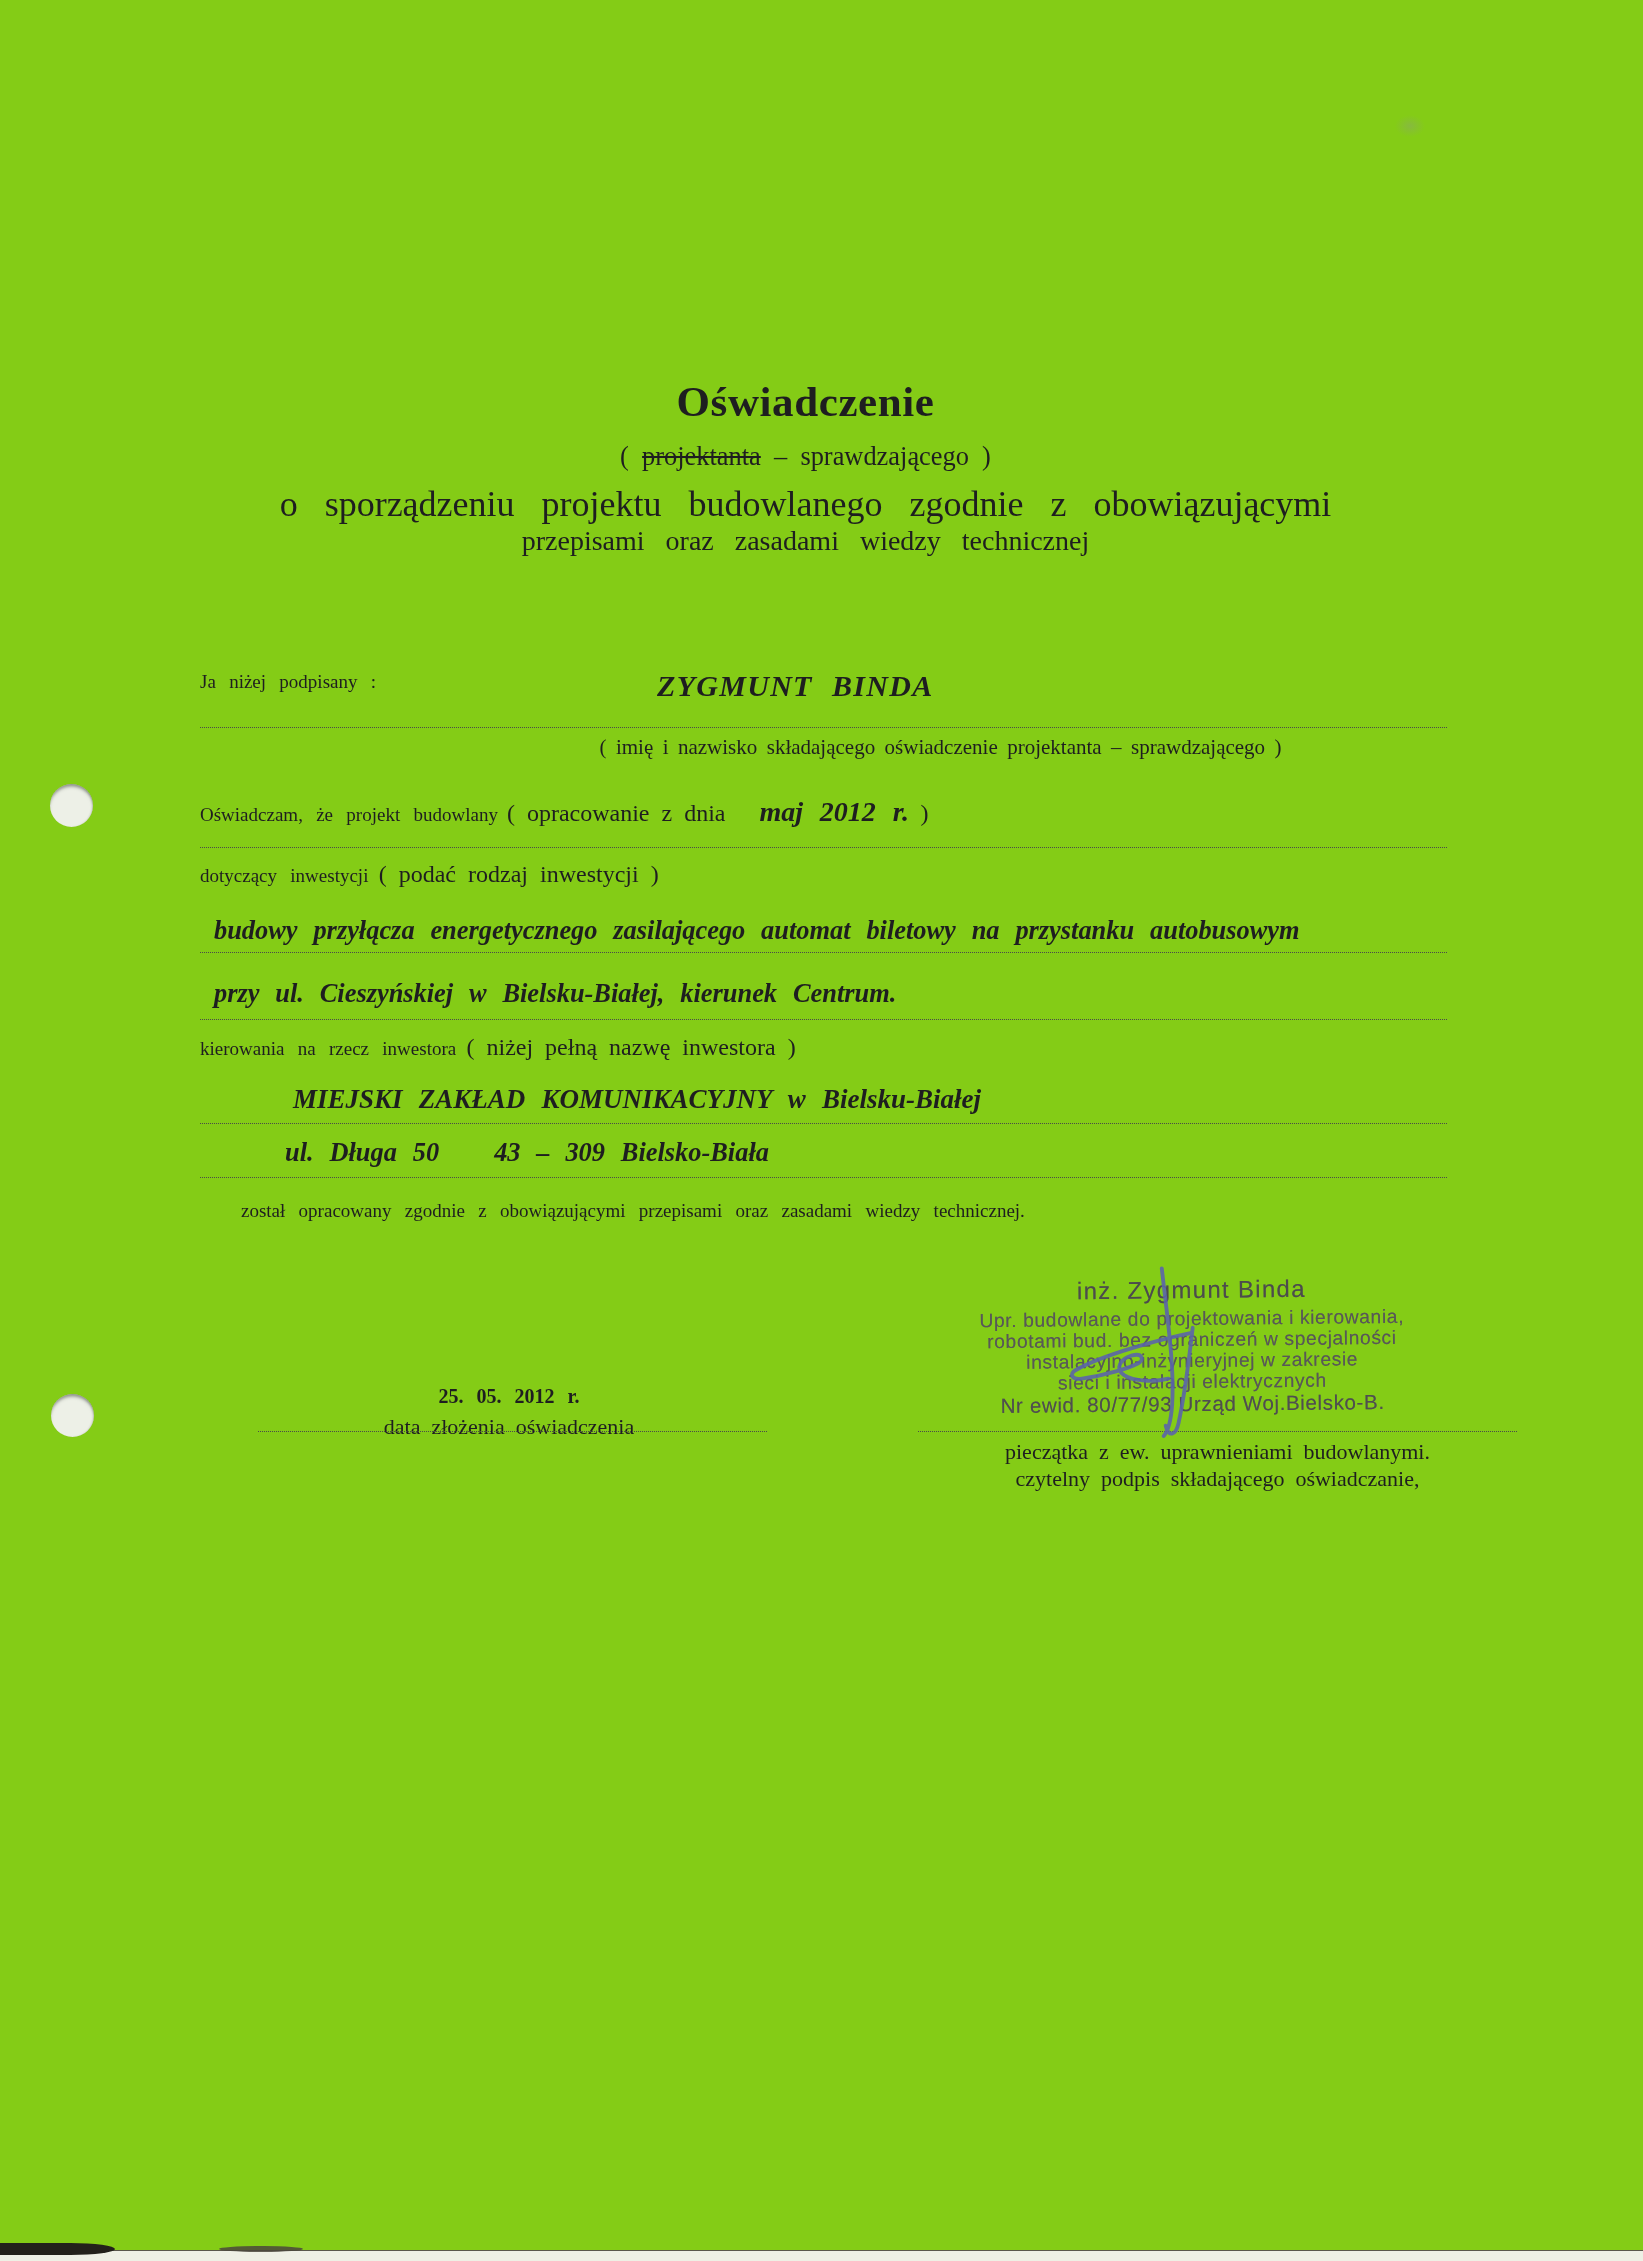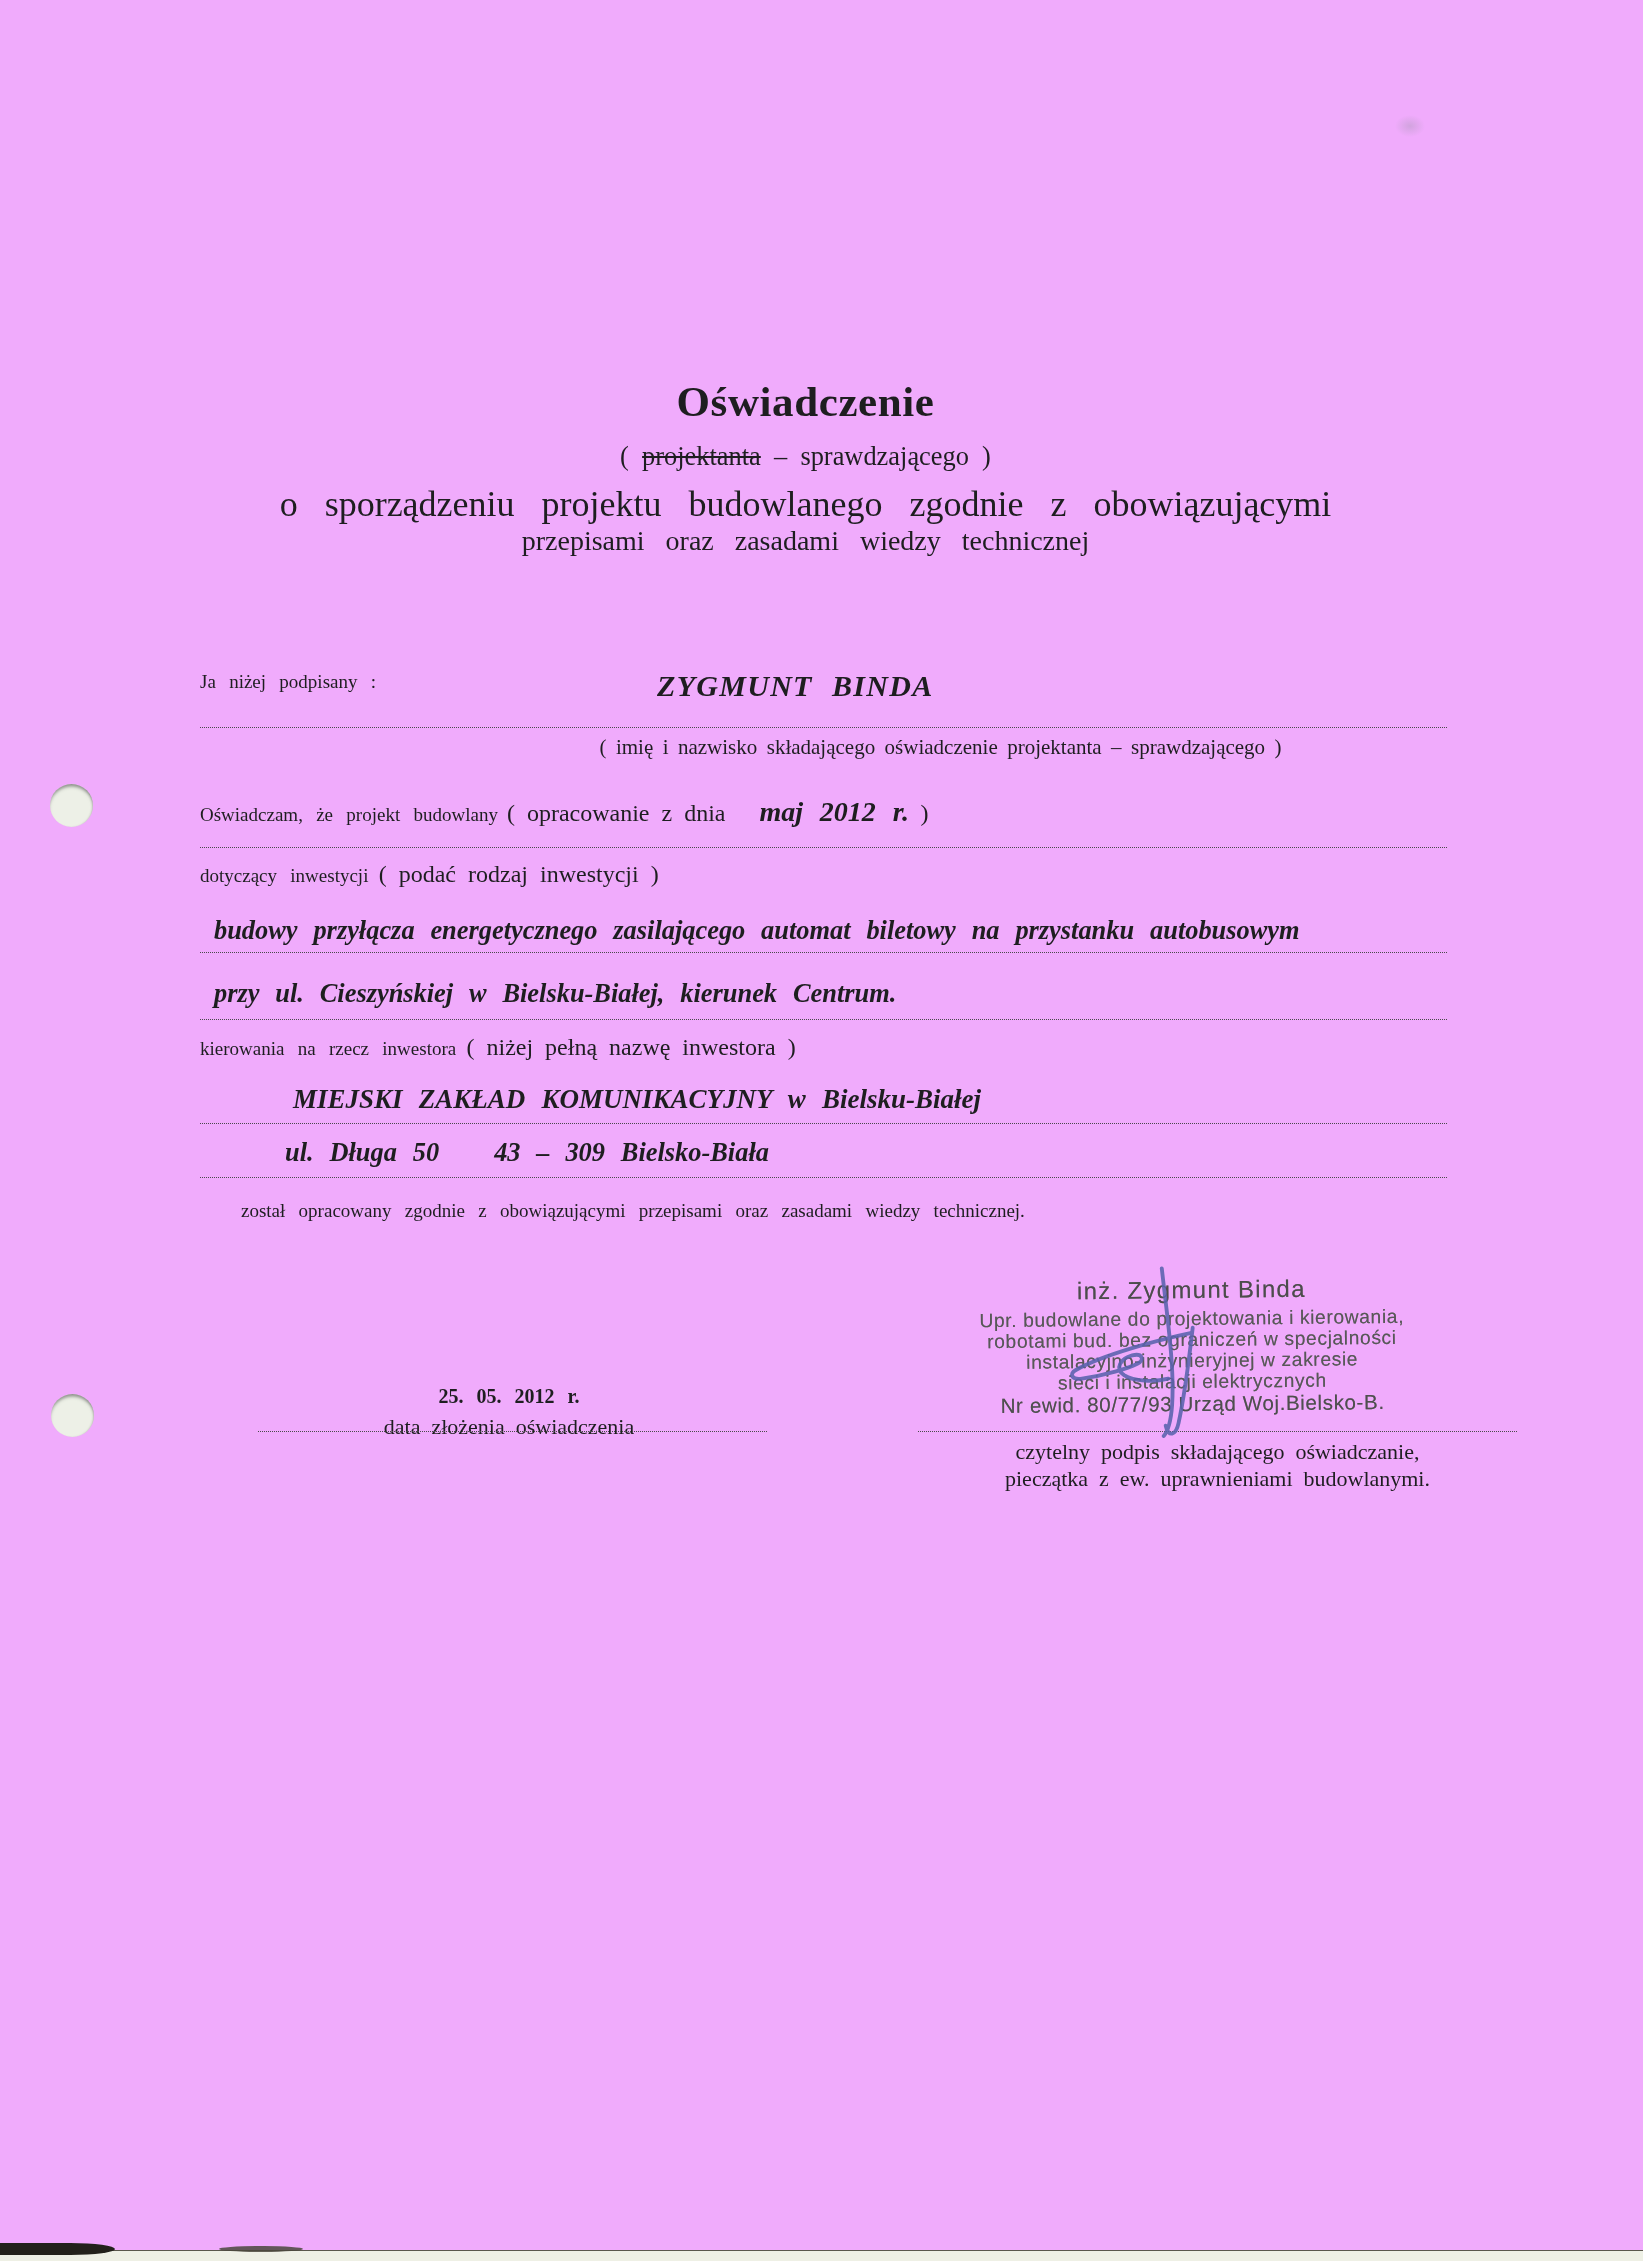--- a/index.html
+++ b/index.html
@@ -1,19 +1,19 @@
 <!DOCTYPE html>
 <html style="font-size:10.3px"><head>
 <meta charset="utf-8">
 <style>
   html,body { margin:0; padding:0; }
   body { background:#d8d8d8; font-family:"Liberation Serif","DejaVu Serif",serif; }
   #page {
     position:relative; width:1643px; height:2261px;
-    background:#f0abfc; overflow:hidden; color:#1e1e20;
+    background:#84cc16; overflow:hidden; color:#1e1e20;
   }
   .abs { position:absolute; white-space:nowrap; }
   
   .heading { position:absolute; left:0; top:0; width:1611px; text-align:center; }
   .title { position:absolute; left:0; top:377px; width:100%;
            font-size:43px; font-weight:bold; letter-spacing:0.6px; }
   .subtitle { position:absolute; left:0; top:441px; width:100%;
               font-size:26.4px; word-spacing:0.25em; }
   .struck { text-decoration:line-through; text-decoration-thickness:1.9px; }
   .hline3 { position:absolute; left:0; top:483px; width:100%;
@@ -110,22 +110,22 @@
   </svg>
 
   <div class="footer-left">
     <div class="f-date">25. 05. 2012 r.</div>
     <div class="dotline"></div>
     <div class="f-caption">data złożenia oświadczenia</div>
   </div>
 
   <div class="dotline fr-dotline"></div>
   <div class="footer-right">
+    <div class="cap">pieczątka z ew. uprawnieniami budowlanymi.</div>
     <div class="cap">czytelny podpis składającego oświadczanie,</div>
-    <div class="cap">pieczątka z ew. uprawnieniami budowlanymi.</div>
   </div>
 
   <div class="hole hole1"></div>
   <div class="hole hole2"></div>
   <div class="faint-spot"></div>
   <div class="scan-bottom"></div>
   <div class="smudge1"></div>
   <div class="smudge2"></div>
 
 </div>

